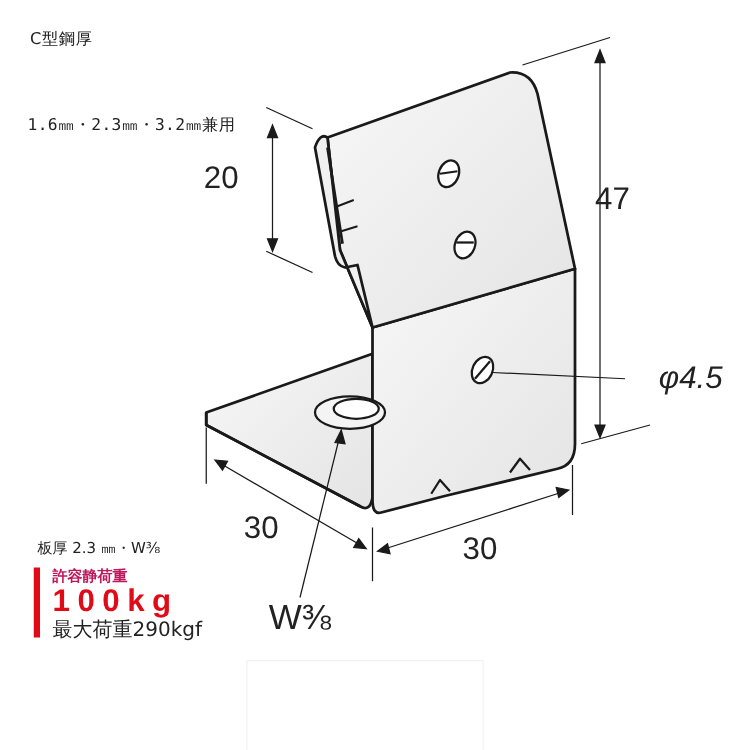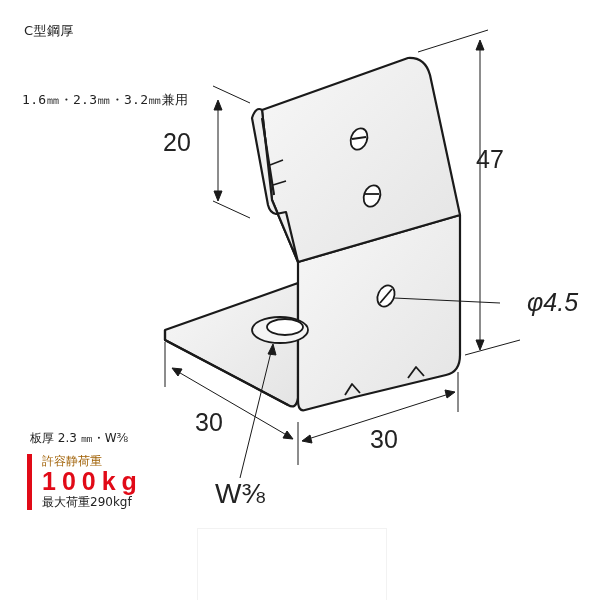--- a/index.html
+++ b/index.html
@@ -3,23 +3,23 @@
 <meta charset="utf-8">
 <style>
   html, body { margin:0; padding:0; background:#ffffff; }
   body { width:600px; height:600px; position:relative; overflow:hidden; font-family:"DejaVu Sans", sans-serif; color:#222; }
   .abs { position:absolute; }
   .spec-title { left:24px; top:22px; font-size:13px; letter-spacing:0.5px; }
   .spec-sub { left:22px; top:43px; font-size:13px; font-family:"DejaVu Sans Mono", monospace; letter-spacing:0.3px;margin-top:48px; }
   .dim { font-family:"Liberation Sans", sans-serif; font-size:25px; color:#222; }
   .plate { left:30px; top:430px; font-size:12px;text-align:right; }
   .load-bar { left:27px; top:454px; width:5px; height:56px; background:#e10a17; }
-  .load-label { left:42px; top:453px; font-size:12px; color:#a16207; font-weight:normal; }
+  .load-label { left:42px; top:453px; font-size:12px; color:#be185d; font-weight:bold; }
   .load-value { left:42px; top:467px; font-size:25px; color:#e10a17; font-weight:bold; letter-spacing:6px; font-family:"Liberation Sans", sans-serif; }
-  .max-load { left:42px; top:494px; font-size:12px; }
+  .max-load { left:42px; top:494px; font-size:16px; }
   .bottom-box { left:197px; top:528px; width:188px; height:72px; border:1px solid #f2f2f2; }
   svg { position:absolute; left:0; top:0; }
 </style>
 </head>
 <body>
 
 <svg width="600" height="600" viewBox="0 0 600 600">
   <defs>
     <linearGradient id="g1" x1="0" y1="0" x2="1" y2="1">
       <stop offset="0" stop-color="#f7f7f7"></stop>

